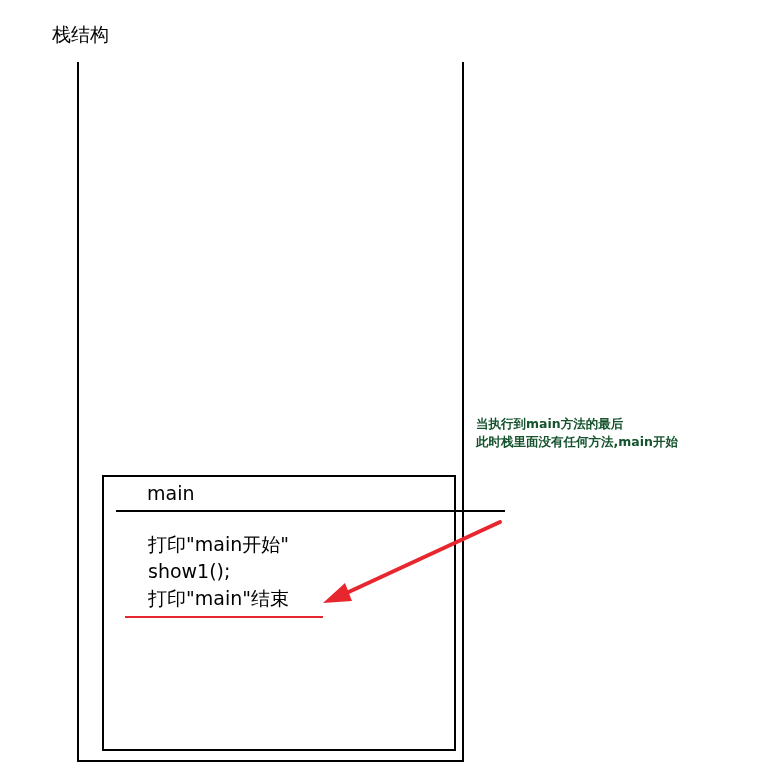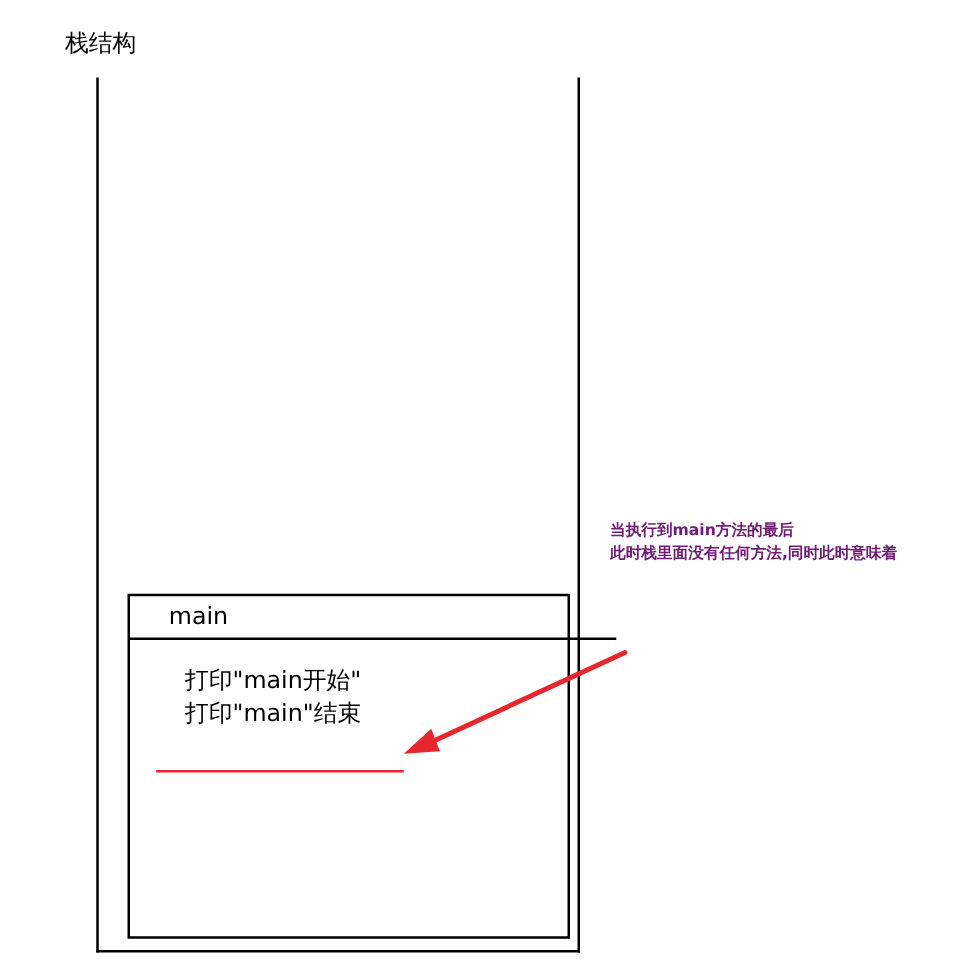--- a/index.html
+++ b/index.html
@@ -3,51 +3,52 @@
   <meta charset="utf-8">
   <style>
     html, body { margin: 0; padding: 0; background: #ffffff; }
     body { width: 772px; height: 782px; position: relative; overflow: hidden;
            font-family: "DejaVu Sans", "Liberation Sans", sans-serif; color: #000; }
     .title { position: absolute; left: 52px; top: 22px; font-size: 19px; }
     .stack { position: absolute; left: 77px; top: 62px; width: 383px; height: 698px;
              border-left: 2px solid #000; border-right: 2px solid #000; border-bottom: 2px solid #000; }
     .frame { position: absolute; left: 102px; top: 475px; width: 350px; height: 272px;
              border: 2px solid #000; }
-    .frame-header { position: absolute; left: 0; top: 0; width: 350px; height: 33px;
+    .frame-header { position: absolute; left: 12px; top: 0; width: 350px; height: 33px;
                     border-bottom: 2px solid #000; padding-left: 39px; }
     .frame-name { position: absolute; left: 31px; top: 5px; font-size: 19px; }
     .code { position: absolute; left: 44px; top: 54px; font-size: 19px; line-height: 27px; }
     .code div { white-space: nowrap; }
     .underline { position: absolute; left: 125px; top: 616px; width: 198px; height: 2px; background: #e8262e; }
-    .note { position: absolute; left: 488px; top: 415px; color: #701a75; font-weight: bold;
+    .note { position: absolute; left: 476px; top: 415px; color: #14532d; font-weight: bold;
             font-size: 12.5px; line-height: 18px; }
     .note div { white-space: nowrap; }
     svg.arrow { position: absolute; left: 0; top: 0; }
   </style>
 </head>
 <body>
 
 <div class="title">栈结构</div>
 
 <div class="stack"></div>
 
 <div class="frame">
   <div class="frame-header">
     <span class="frame-name">main</span>
   </div>
   <div class="code">
     <div>打印"main开始"</div>
+    <div>show1();</div>
     <div>打印"main"结束</div>
   </div>
 </div>
 
 <div class="underline"></div>
 
 <svg class="arrow" width="772" height="782">
   <line x1="500" y1="522" x2="340" y2="596" stroke="#e8262e" stroke-width="4" stroke-linecap="round"></line>
   <polygon points="323,603 345,583 352,601" fill="#e8262e"></polygon>
 </svg>
 
 <div class="note">
   <div>当执行到main方法的最后</div>
-  <div>此时栈里面没有任何方法,同时此时意味着</div>
+  <div>此时栈里面没有任何方法,main开始</div>
 </div>
 
 </body></html>

